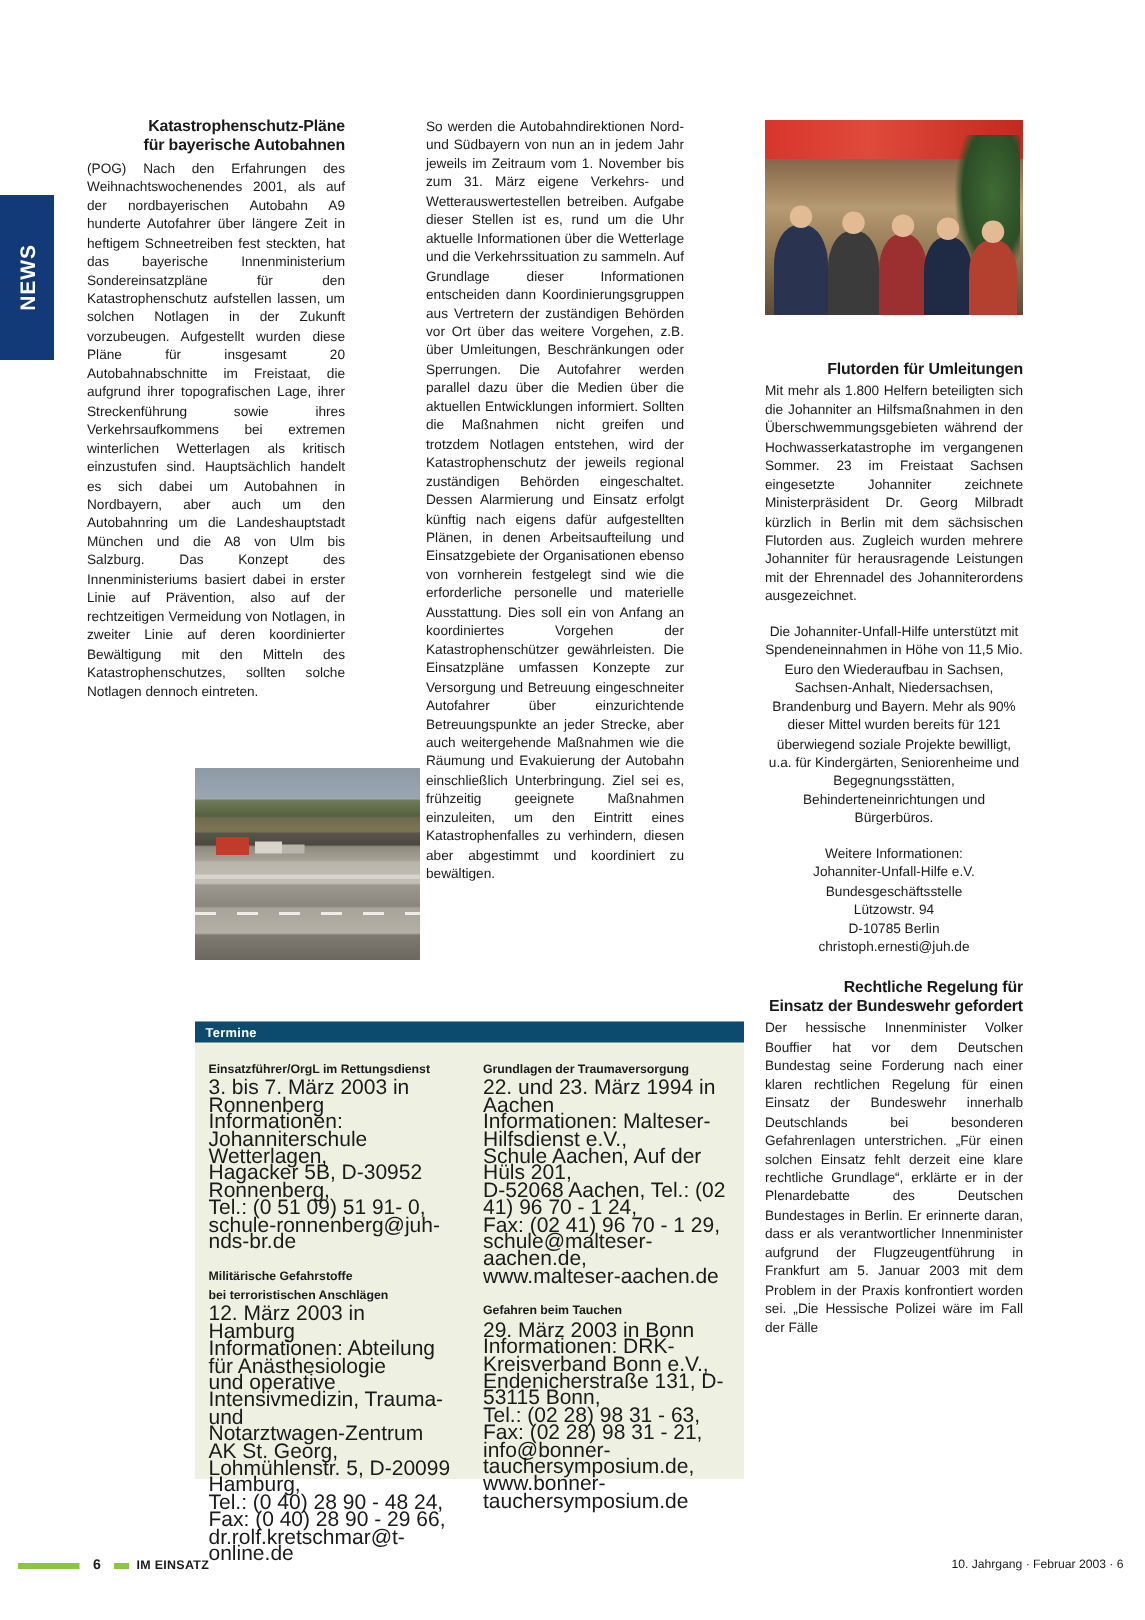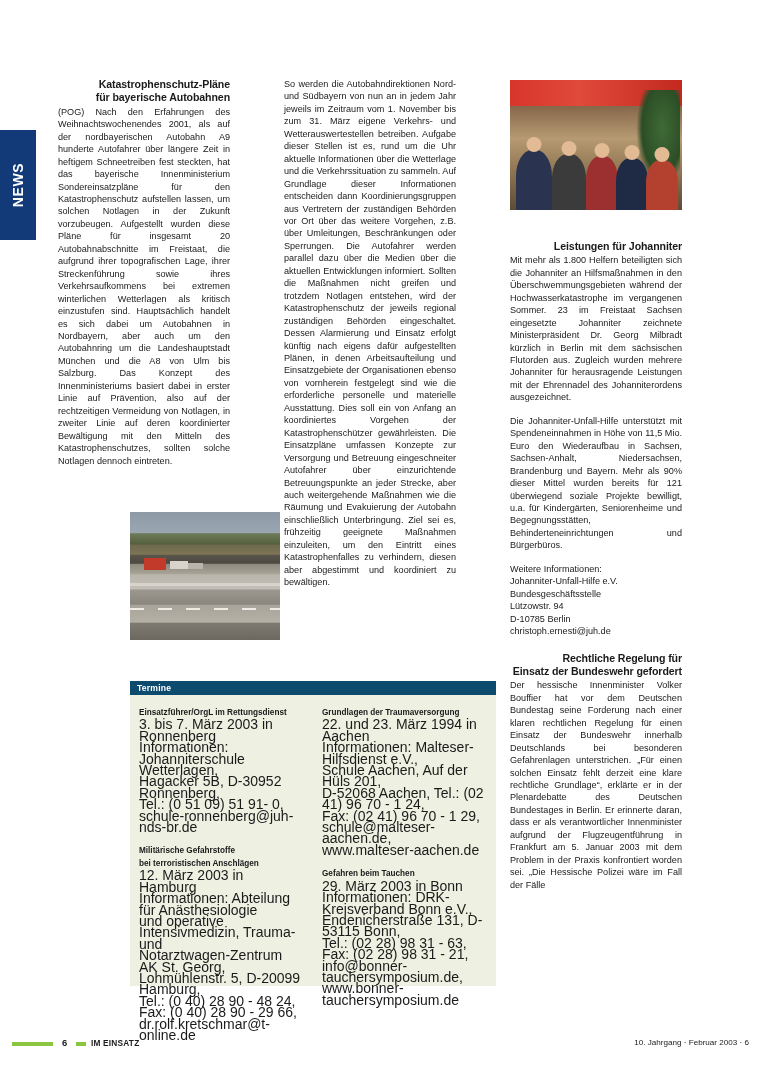--- a/index.html
+++ b/index.html
@@ -54,21 +54,21 @@
     line-height: 13.4px;
     margin: 0 0 1px 0;
     text-align: right;
     letter-spacing: -0.1px;
   }
   .body-p {
     margin: 0;
     text-align: justify;
     hyphens: auto;
   }
-  .body-p + .body-p { margin-top: 11px; }
+  .body-p + .body-p { margin-top: 11px; text-align: center; }
   .plain-block {
     margin: 0;
     text-align: left;
   }
 
   
   .photo {
     position: absolute;
     overflow: hidden;
   }
@@ -261,21 +261,21 @@
     <span>für bayerische Autobahnen</span>
   </h1>
   <p class="body-p">(POG) Nach den Erfahrungen des Weihnachtswochenendes 2001, als auf der nordbayerischen Autobahn A9 hunderte Autofahrer über längere Zeit in heftigem Schneetreiben fest steckten, hat das bayerische Innenministerium Sondereinsatzpläne für den Katastrophenschutz aufstellen lassen, um solchen Notlagen in der Zukunft vorzubeugen. Aufgestellt wurden diese Pläne für insgesamt 20 Autobahnabschnitte im Freistaat, die aufgrund ihrer topografischen Lage, ihrer Streckenführung sowie ihres Verkehrsaufkommens bei extremen winterlichen Wetterlagen als kritisch einzustufen sind. Hauptsächlich handelt es sich dabei um Autobahnen in Nordbayern, aber auch um den Autobahnring um die Landeshauptstadt München und die A8 von Ulm bis Salzburg. Das Konzept des Innenministeriums basiert dabei in erster Linie auf Prävention, also auf der rechtzeitigen Vermeidung von Notlagen, in zweiter Linie auf deren koordinierter Bewältigung mit den Mitteln des Katastrophenschutzes, sollten solche Notlagen dennoch eintreten.</p>
 </div>
 
 <div class="col" id="col2">
   <p class="body-p">So werden die Autobahndirektionen Nord- und Südbayern von nun an in jedem Jahr jeweils im Zeitraum vom 1. November bis zum 31. März eigene Verkehrs- und Wetterauswertestellen betreiben. Aufgabe dieser Stellen ist es, rund um die Uhr aktuelle Informationen über die Wetterlage und die Verkehrssituation zu sammeln. Auf Grundlage dieser Informationen entscheiden dann Koordinierungsgruppen aus Vertretern der zuständigen Behörden vor Ort über das weitere Vorgehen, z.B. über Umleitungen, Beschränkungen oder Sperrungen. Die Autofahrer werden parallel dazu über die Medien über die aktuellen Entwicklungen informiert. Sollten die Maßnahmen nicht greifen und trotzdem Notlagen entstehen, wird der Katastrophenschutz der jeweils regional zuständigen Behörden eingeschaltet. Dessen Alarmierung und Einsatz erfolgt künftig nach eigens dafür aufgestellten Plänen, in denen Arbeitsaufteilung und Einsatzgebiete der Organisationen ebenso von vornherein festgelegt sind wie die erforderliche personelle und materielle Ausstattung. Dies soll ein von Anfang an koordiniertes Vorgehen der Katastrophenschützer gewährleisten. Die Einsatzpläne umfassen Konzepte zur Versorgung und Betreuung eingeschneiter Autofahrer über einzurichtende Betreuungspunkte an jeder Strecke, aber auch weitergehende Maßnahmen wie die Räumung und Evakuierung der Autobahn einschließlich Unterbringung. Ziel sei es, frühzeitig geeignete Maßnahmen einzuleiten, um den Eintritt eines Katastrophenfalles zu verhindern, diesen aber abgestimmt und koordiniert zu bewältigen.</p>
 </div>
 
 <div class="col" id="col3">
-  <h2 class="headline">Leistungen für Johanniter</h2>
+  <h2 class="headline">Flutorden für Umleitungen</h2>
   <p class="body-p">Mit mehr als 1.800 Helfern beteiligten sich die Johanniter an Hilfsmaßnahmen in den Überschwemmungsgebieten während der Hochwasserkatastrophe im vergangenen Sommer. 23 im Freistaat Sachsen eingesetzte Johanniter zeichnete Ministerpräsident Dr. Georg Milbradt kürzlich in Berlin mit dem sächsischen Flutorden aus. Zugleich wurden mehrere Johanniter für herausragende Leistungen mit der Ehrennadel des Johanniterordens ausgezeichnet.</p>
   <p class="body-p">Die Johanniter-Unfall-Hilfe unterstützt mit Spendeneinnahmen in Höhe von 11,5 Mio. Euro den Wiederaufbau in Sachsen, Sachsen-Anhalt, Niedersachsen, Brandenburg und Bayern. Mehr als 90% dieser Mittel wurden bereits für 121 überwiegend soziale Projekte bewilligt, u.a. für Kindergärten, Seniorenheime und Begegnungsstätten, Behinderteneinrichtungen und Bürgerbüros.</p>
   <p class="body-p plain-block" style="margin-top:11px;">
     <span>Weitere Informationen:</span><br>
     <span>Johanniter-Unfall-Hilfe e.V.</span><br>
     <span>Bundesgeschäftsstelle</span><br>
     <span>Lützowstr. 94</span><br>
     <span>D-10785 Berlin</span><br>
     <span>christoph.ernesti@juh.de</span>
   </p>

